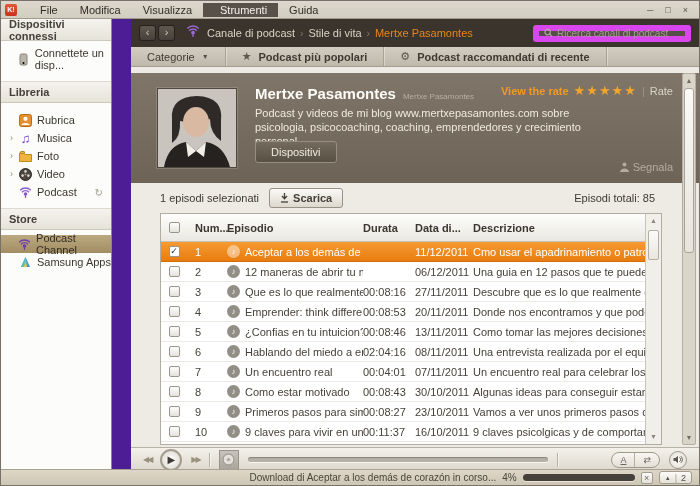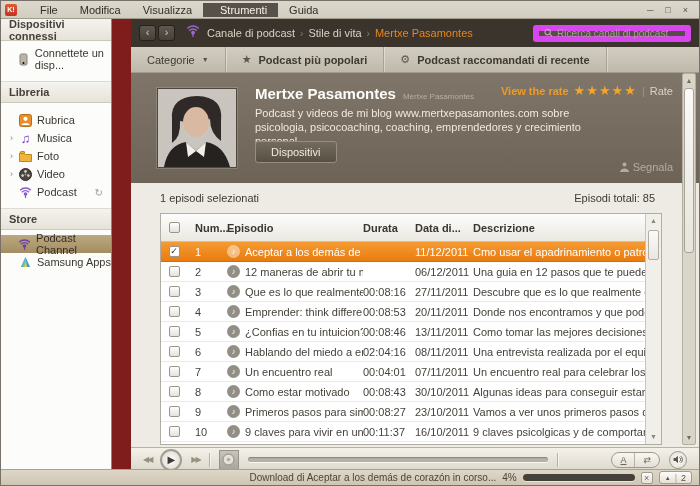--- a/index.html
+++ b/index.html
@@ -1,17 +1,17 @@
 <!DOCTYPE html>
 <html><head>
 <meta charset="utf-8">
 <style>
   * { margin:0; padding:0; box-sizing:border-box; }
   body { background:#888; font-family:"Liberation Sans", sans-serif; }
-  #app { position:relative; width:700px; height:486px; background:#7f1d1d;
+  #app { position:relative; width:700px; height:486px; background:#4c1d95;
          border:1px solid #77716a; overflow:hidden; font-family:"Liberation Sans", sans-serif; }
 
   
   .menubar { position:absolute; top:0; left:0; right:0; height:18px;
     background:linear-gradient(#dcd8cd,#d1cdc0); border-bottom:1px solid #a19b8d;
     display:flex; align-items:center; padding-left:4px; z-index:5; }
   .logo { width:12px; height:12px; background:linear-gradient(#e05a35,#c43420); border-radius:2px;
     color:#fff; font-size:7px; font-weight:bold; display:flex; align-items:center; justify-content:center;
     margin-right:12px; }
   .menu-item { font-size:11px; color:#332e27; padding:1px 11px; cursor:default; }
@@ -45,21 +45,21 @@
   .crumb-pod { margin:0 7px 0 9px; }
   .crumb { font-size:11px; color:#d9d2c4; }
   .crumb-sep { font-size:10px; color:#847d70; margin:0 5px; }
   .crumb.current { color:#e8861c; }
   .searchbox { margin-left:auto; width:158px; height:17px; background:#564f45;
     border:6px solid #d946ef; border-radius:3px; display:flex; align-items:center; padding:0 5px; gap:4px; }
   .searchbox input { background:transparent; border:none; outline:none; width:100%;
     font-size:10px; color:#cdc7ba; font-family:"Liberation Sans",sans-serif; }
   .searchbox input::placeholder { color:#a49e91; }
 
-  .toolbar { position:absolute; top:28px; left:0; right:0; height:26px;
+  .toolbar { position:absolute; top:28px; left:0; right:0; height:20px;
     background:linear-gradient(#d2cdc1,#bfb9ac); border-bottom:1px solid #a39d8f; display:flex; }
   .tb-btn { display:flex; align-items:center; gap:7px; padding:0 16px; height:100%;
     border-right:1px solid #a8a294; box-shadow:1px 0 0 rgba(255,255,255,.35);
     font-size:11px; color:#3f3a32; }
   .tb-btn .ticn { color:#5d574d; font-size:11px; }
   .tb-btn b { font-weight:bold; }
   .tb-caret { font-size:7px; color:#55504a; }
 
   .infopanel { position:absolute; top:54px; left:0; right:0; height:110px;
     background:linear-gradient(#8 27c6f,#6e6558); background:linear-gradient(#7f7669,#6d6457); }
@@ -346,20 +346,27 @@
             <circle cx="4.5" cy="2.5" r="2" fill="#b4ad9f"></circle>
             <path d="M0.5 9 C0.5 5.5 8.5 5.5 8.5 9 Z" fill="#b4ad9f"></path>
             <rect x="0" y="9" width="9" height="1" fill="#b4ad9f"></rect>
           </svg>
         <span>Segnala</span>
       </div>
     </div>
 
     <div class="ep-header">
       <span class="ep-sel">1 episodi selezionati</span>
+      <button class="dl-btn">
+        <svg width="9" height="10" viewBox="0 0 9 10">
+            <path d="M4.5 0 L4.5 5 M2 3 L4.5 5.7 L7 3" stroke="#433e36" stroke-width="1.3" fill="none"></path>
+            <line x1="1" y1="9" x2="8" y2="9" stroke="#433e36" stroke-width="1.3"></line>
+          </svg>
+        <span>Scarica</span>
+      </button>
       <span class="ep-total">Episodi totali: 85</span>
     </div>
 
     <div class="table">
       <div class="tinner">
         <div class="thead">
           <span class="col-check">
               <span class="cb"></span>
             </span>
           <span class="col-num">Num...</span>

